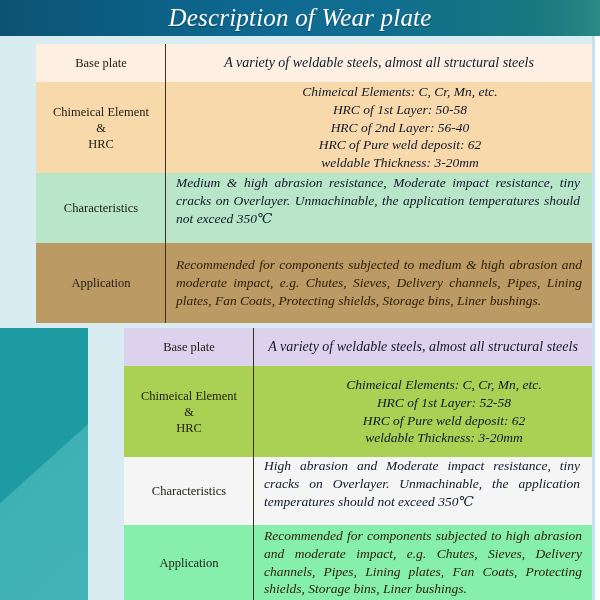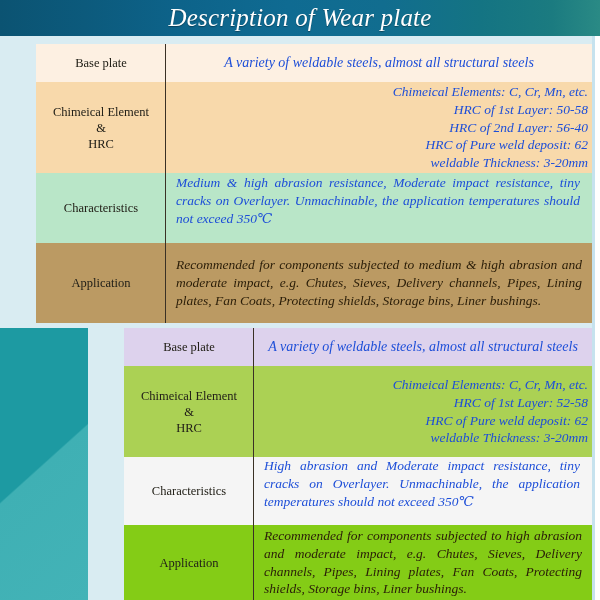--- a/index.html
+++ b/index.html
@@ -168,38 +168,38 @@
     background: #3a3125;
   }
   .row .value {
     flex: 1 1 auto;
     box-sizing: border-box;
     display: flex;
     flex-direction: column;
     justify-content: center;
     font-style: italic;
     font-size: 13.5px;
-    color: #1d4ed8;
+    color: #0f172a;
     line-height: 1.33;
   }
 
   
   .row.baseplate { height: 38px; }
   .row.baseplate .value {
     text-align: center;
     align-items: center;
     font-size: 14px;
     padding: 0 6px;
   }
 
   
   .row.chem { height: 91px; }
   .row.chem .value {
     padding: 4px 4px 4px 46px;
-    text-align: right;
+    text-align: center;
   }
   .row.chem .value .line { white-space: nowrap; }
 
   
   .row.chars .value {
     padding: 3px 12px 17px 10px;
     text-align: justify;
     text-justify: inter-word;
   }
   .sec1 .row.chars { height: 70px; }
@@ -225,21 +225,21 @@
   .sec1 .row.appl .value      { background: #bb9a63; }
 
   
   .sec2 .row.baseplate .label,
   .sec2 .row.baseplate .value { background: #ddd2ed; }
   .sec2 .row.chem .label,
   .sec2 .row.chem .value      { background: #abd154; }
   .sec2 .row.chars .label,
   .sec2 .row.chars .value     { background: #f5f5f5; }
   .sec2 .row.appl .label,
-  .sec2 .row.appl .value      { background: #84cc16; }
+  .sec2 .row.appl .value      { background: #86efac; }
 
   .sec1 .row.appl .value { color: #2a1d08; }
   .sec2 .row.appl .value { color: #2a1d08; }
 </style>
 </head>
 <body>
 
 <div id="page">
 
   <div class="header">

